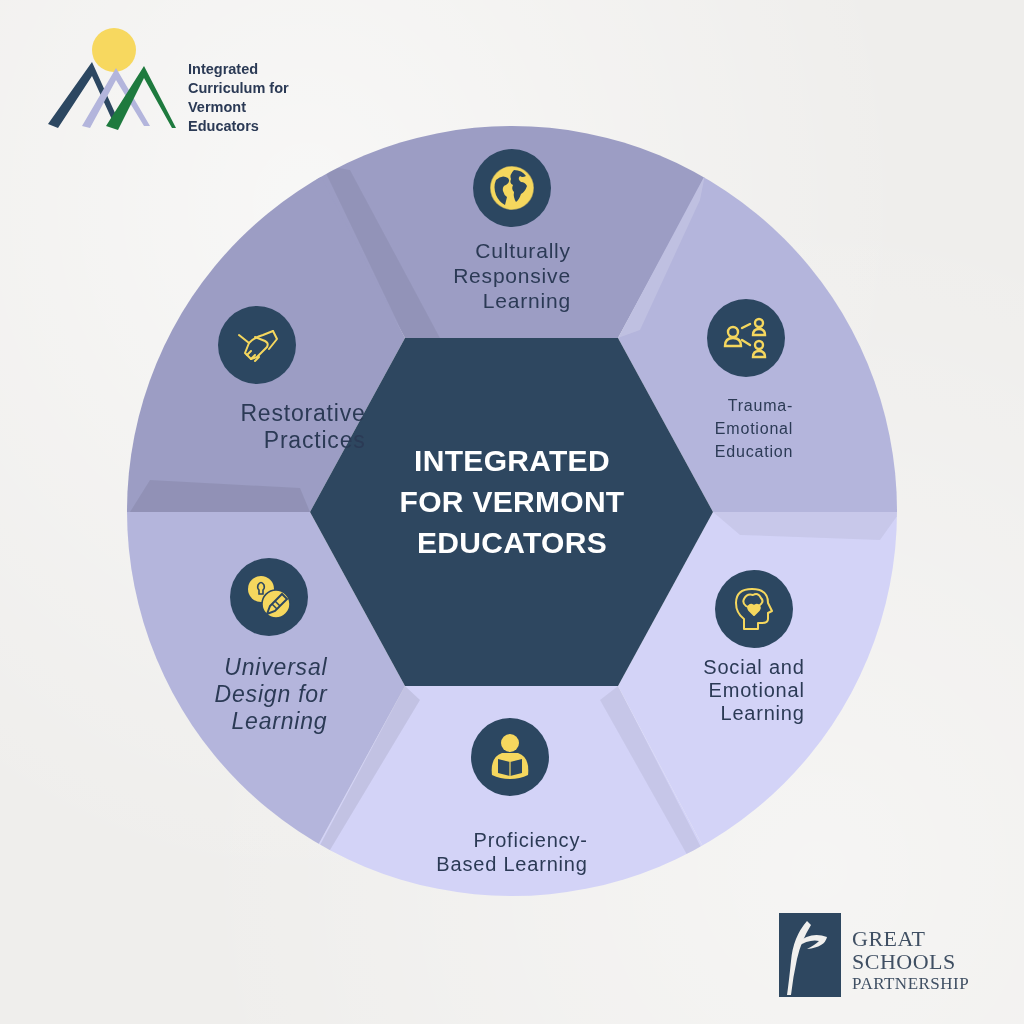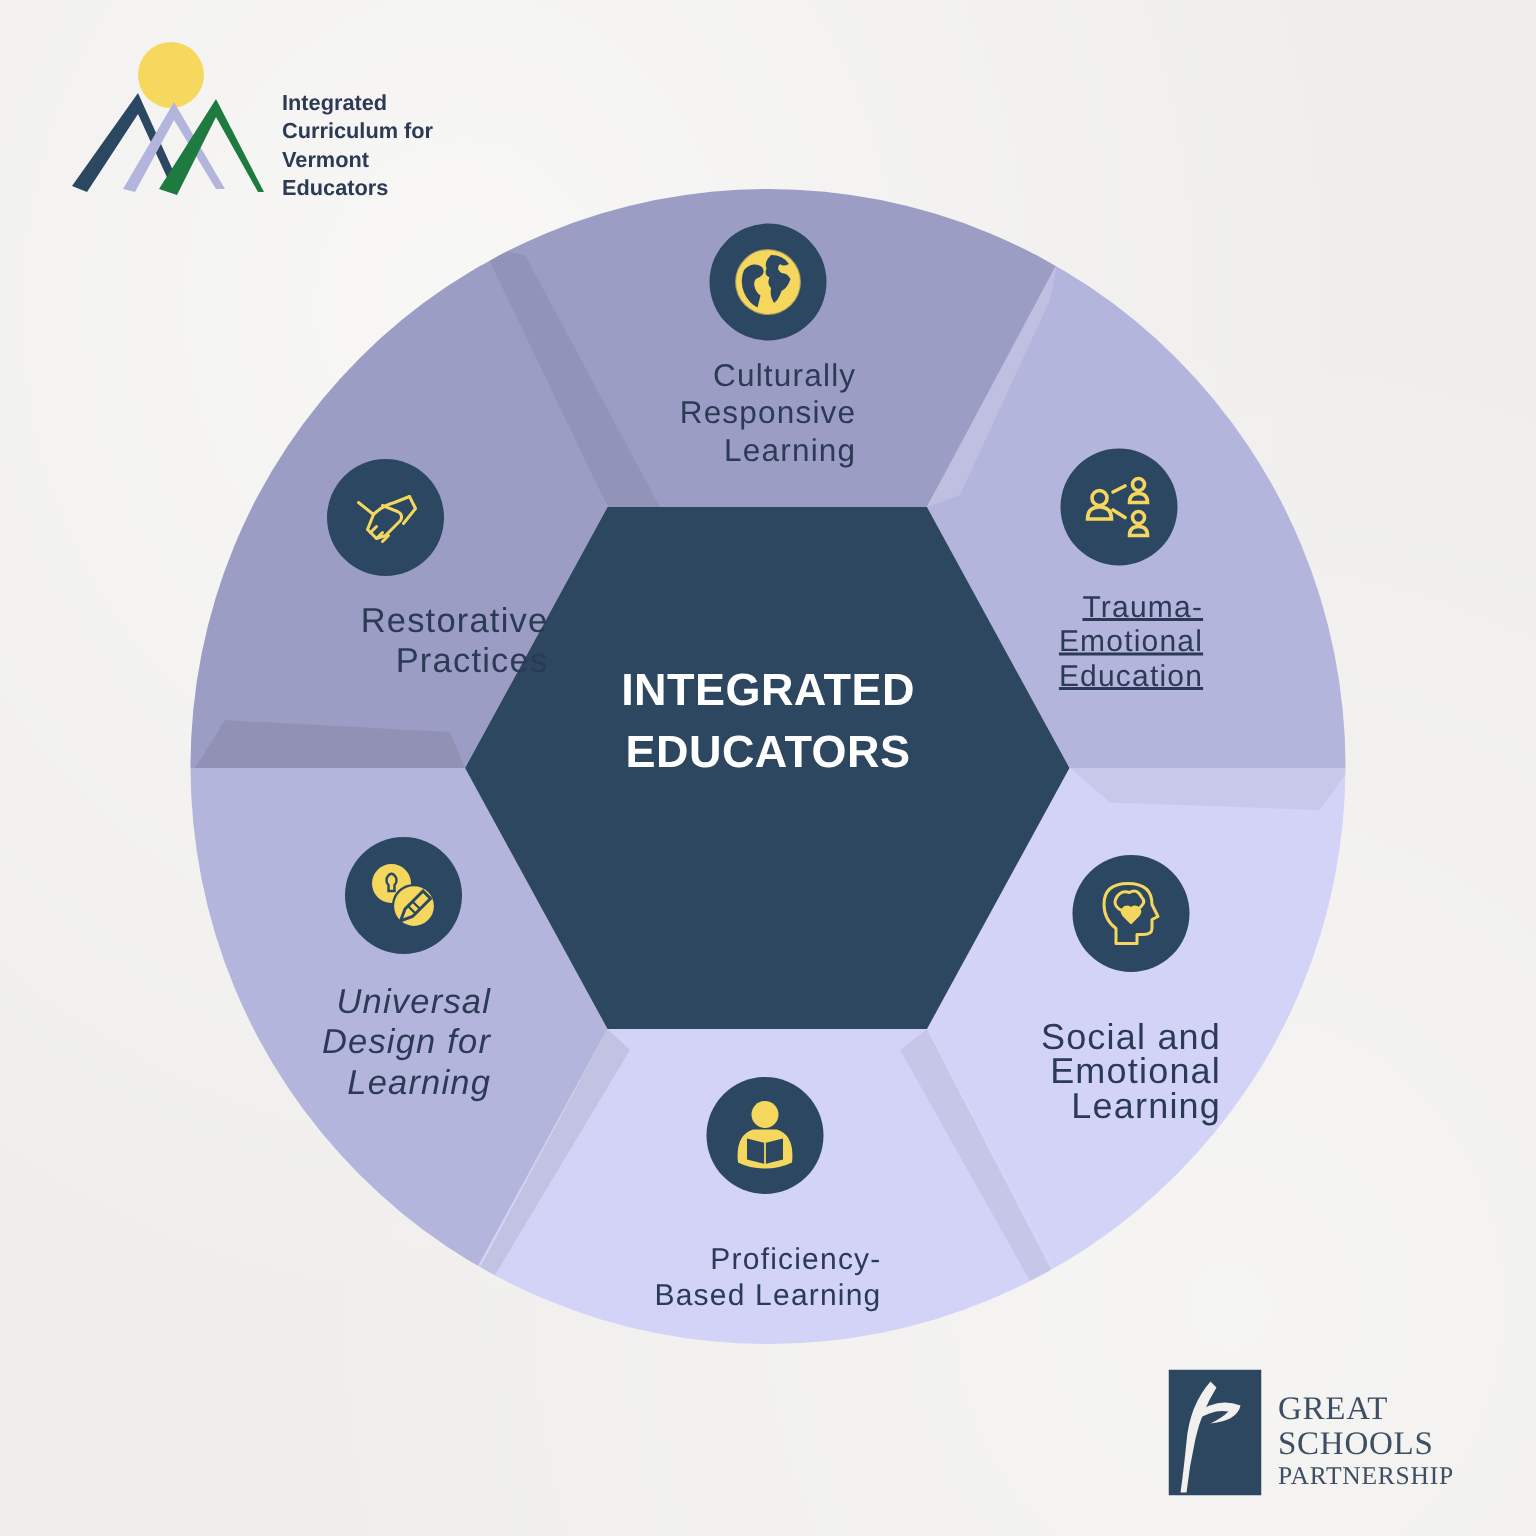--- a/index.html
+++ b/index.html
@@ -95,20 +95,21 @@
     <polygon points="713,512 900,512 880,540 740,535" fill="#000" opacity="0.05"></polygon>
     <polygon points="618,686 705,855 690,860 600,700" fill="#000" opacity="0.06"></polygon>
     <polygon points="405,686 312,860 330,850 420,700" fill="#000" opacity="0.08"></polygon>
   </g>
 
   <polygon points="310,512 405,338 618,338 713,512 618,686 405,686" fill="#2e4760"></polygon>
 </svg>
 
 <div class="center-title">
   <span>INTEGRATED</span>
+  <span>FOR VERMONT</span>
   <span>EDUCATORS</span>
 </div>
 
 <div class="icon" style="left:512px;top:188px;">
   <svg viewBox="0 0 56 56">
     <circle cx="28" cy="28" r="22" fill="#f5d75e"></circle>
     <circle cx="28" cy="28" r="22" fill="none" stroke="#2c4761" stroke-width="1.5" opacity="0.4"></circle>
     <path d="M12 20 q6 -6 12 -2 q3 4 -2 7 q-4 1 -3 6 q1 4 4 6 l-2 8 q-6 -3 -9 -10 q-3 -8 0 -15z" fill="#2c4761"></path>
     <path d="M30 10 q8 0 12 6 q-4 2 -6 0 q-3 3 1 6 q4 0 6 4 q-2 6 -6 8 q-2 6 -5 8 q-3 -5 -2 -10 q-3 -3 -1 -7 q-4 -2 -2 -6 q-2 -4 3 -9z" fill="#2c4761"></path>
   </svg>
@@ -161,26 +162,26 @@
     <path d="M44 14 l4 8 l-8 10"></path>
     <path d="M18 38 l4 -4 M22 42 l4 -4 M26 44 l4 -4"></path>
   </svg>
 </div>
 
 <div class="label" style="left:512px;top:238px;">
   <div>Culturally</div>
   <div>Responsive</div>
   <div>Learning</div>
 </div>
-<div class="label" style="left:754px;top:394px;font-size:20px;line-height:23px;text-decoration:underline;">
+<div class="label" style="left:754px;top:394px;font-size:16px;line-height:23px;">
   <div>Trauma-</div>
   <div>Emotional</div>
   <div>Education</div>
 </div>
-<div class="label" style="left:754px;top:680px;font-size:24px;line-height:23px;">
+<div class="label" style="left:754px;top:656px;font-size:20px;line-height:23px;">
   <div>Social and</div>
   <div>Emotional</div>
   <div>Learning</div>
 </div>
 <div class="label" style="left:512px;top:816px;font-size:20px;line-height:24px;margin-top:12px;">
   <div>Proficiency-</div>
   <div>Based Learning</div>
 </div>
 <div class="label" style="left:271px;top:654px;font-size:23px;line-height:27px;font-style:italic;">
   <div>Universal</div>

